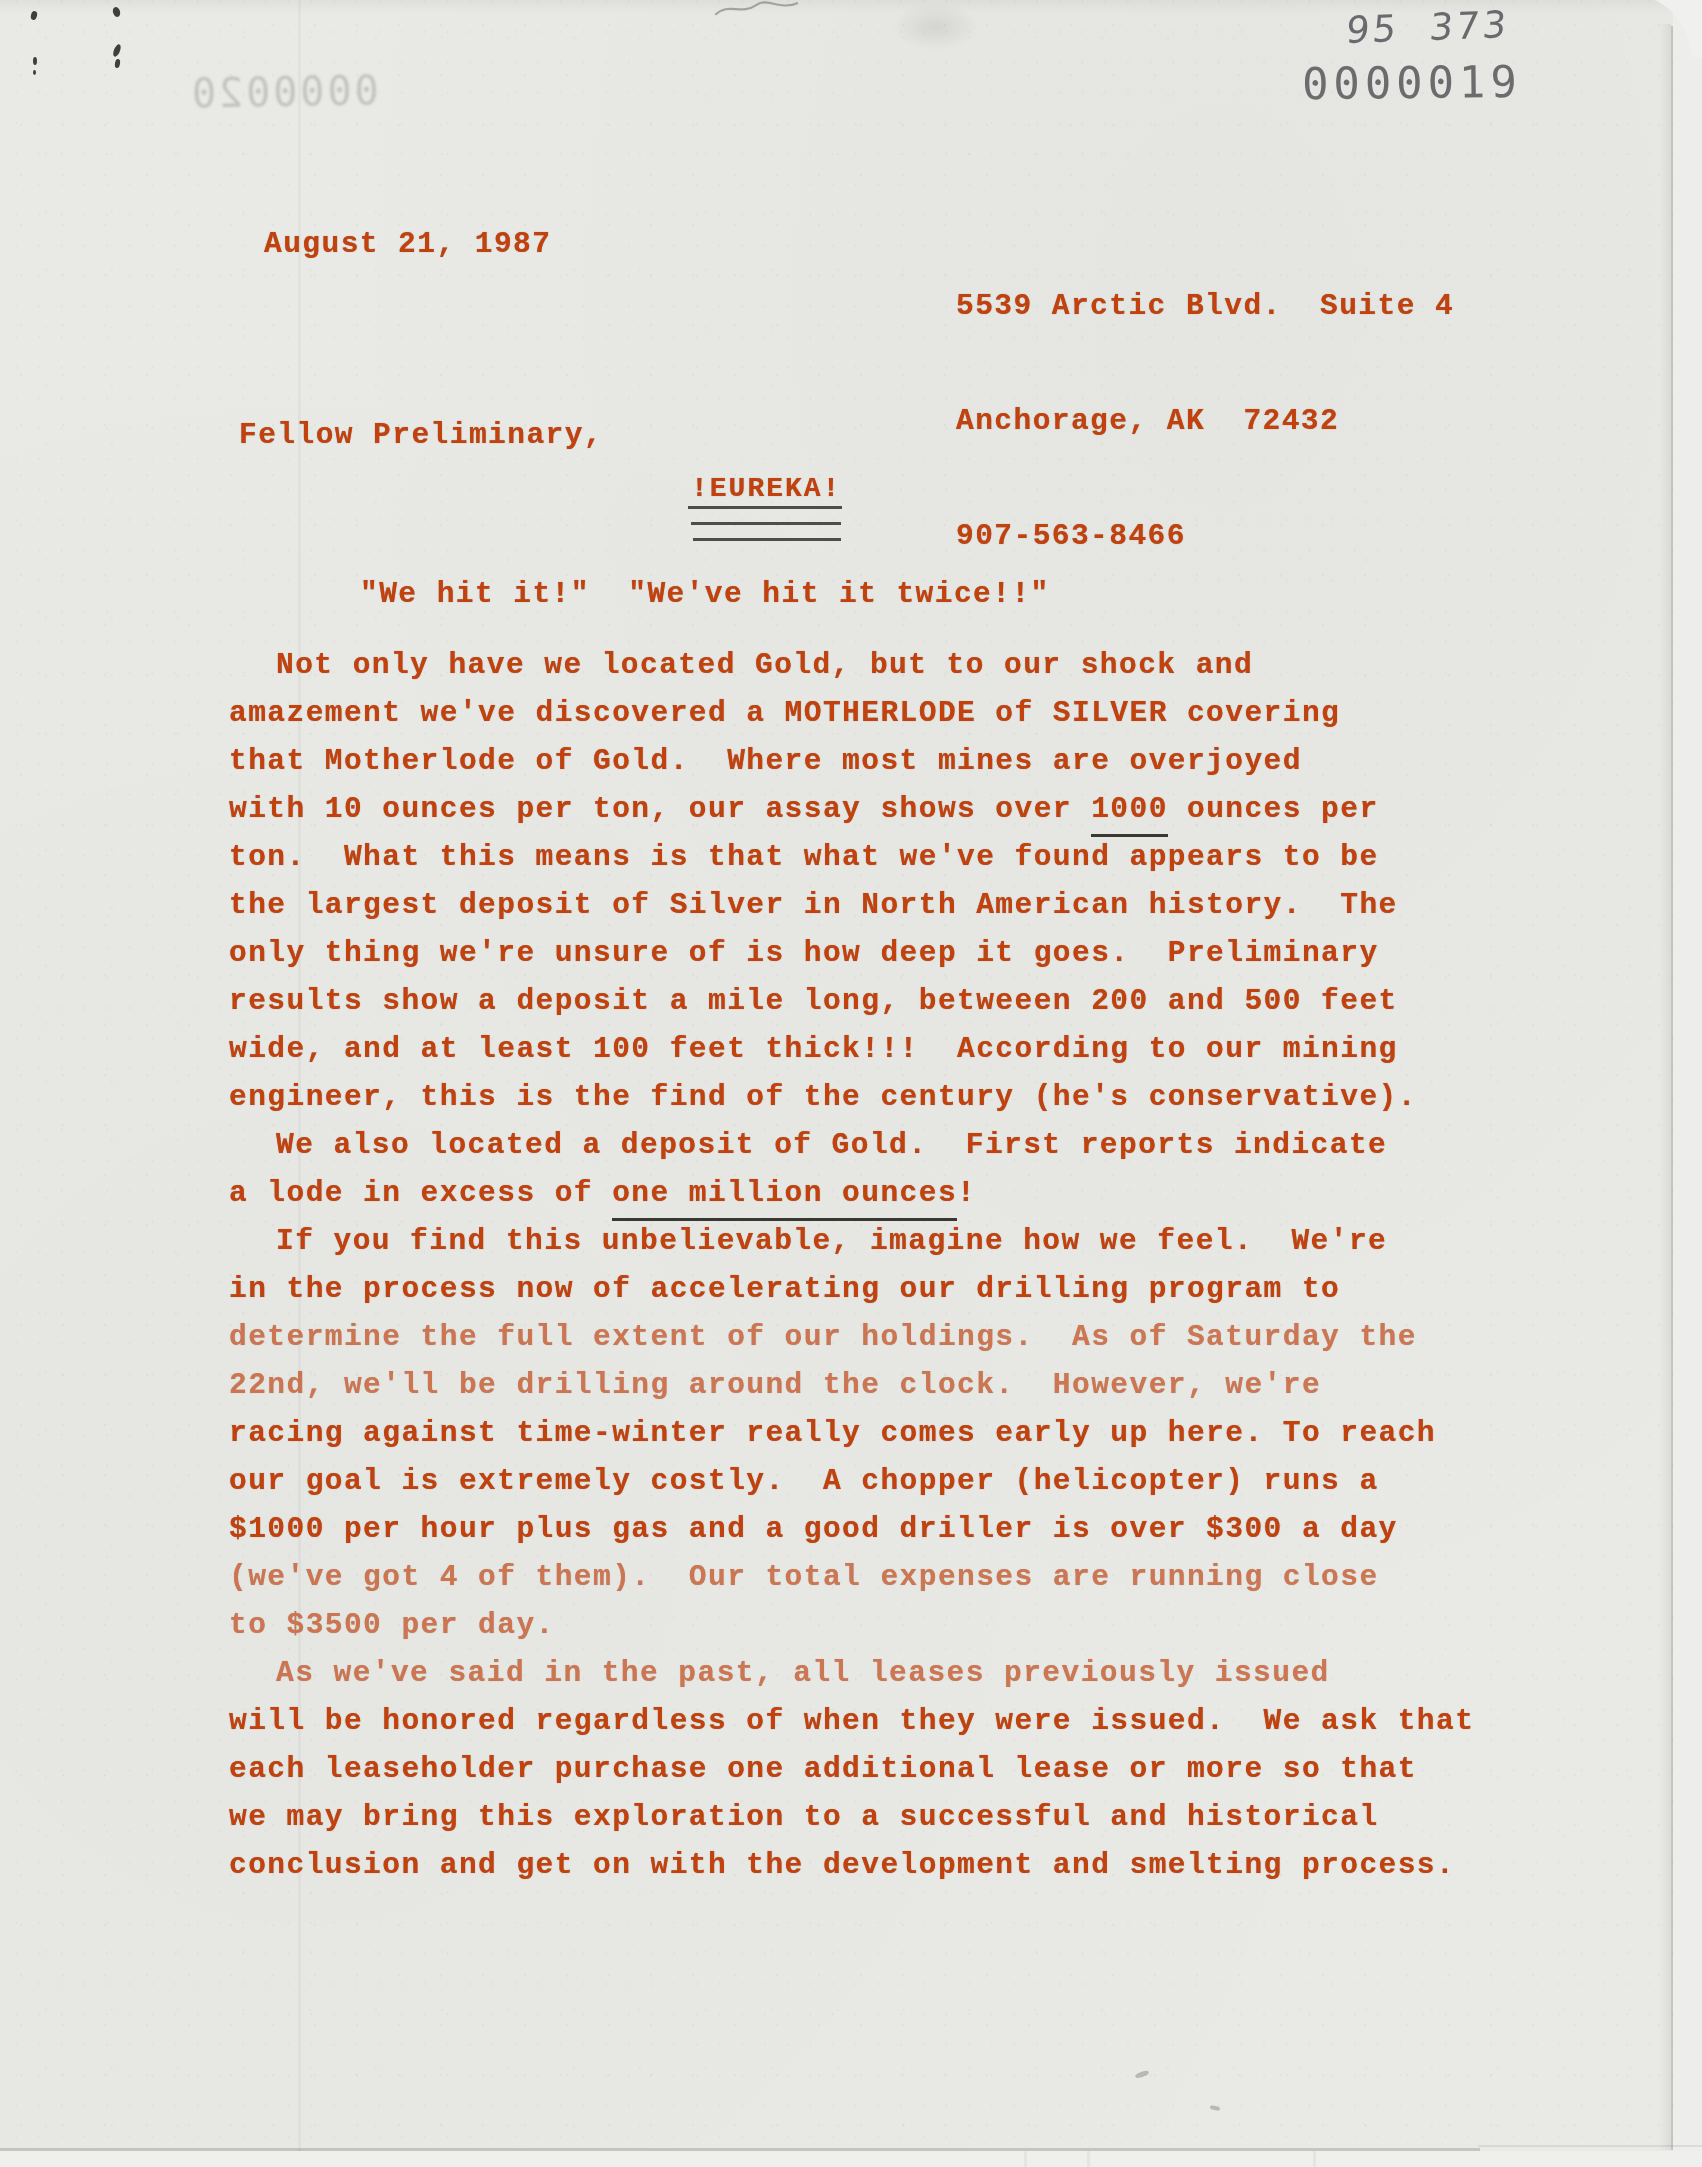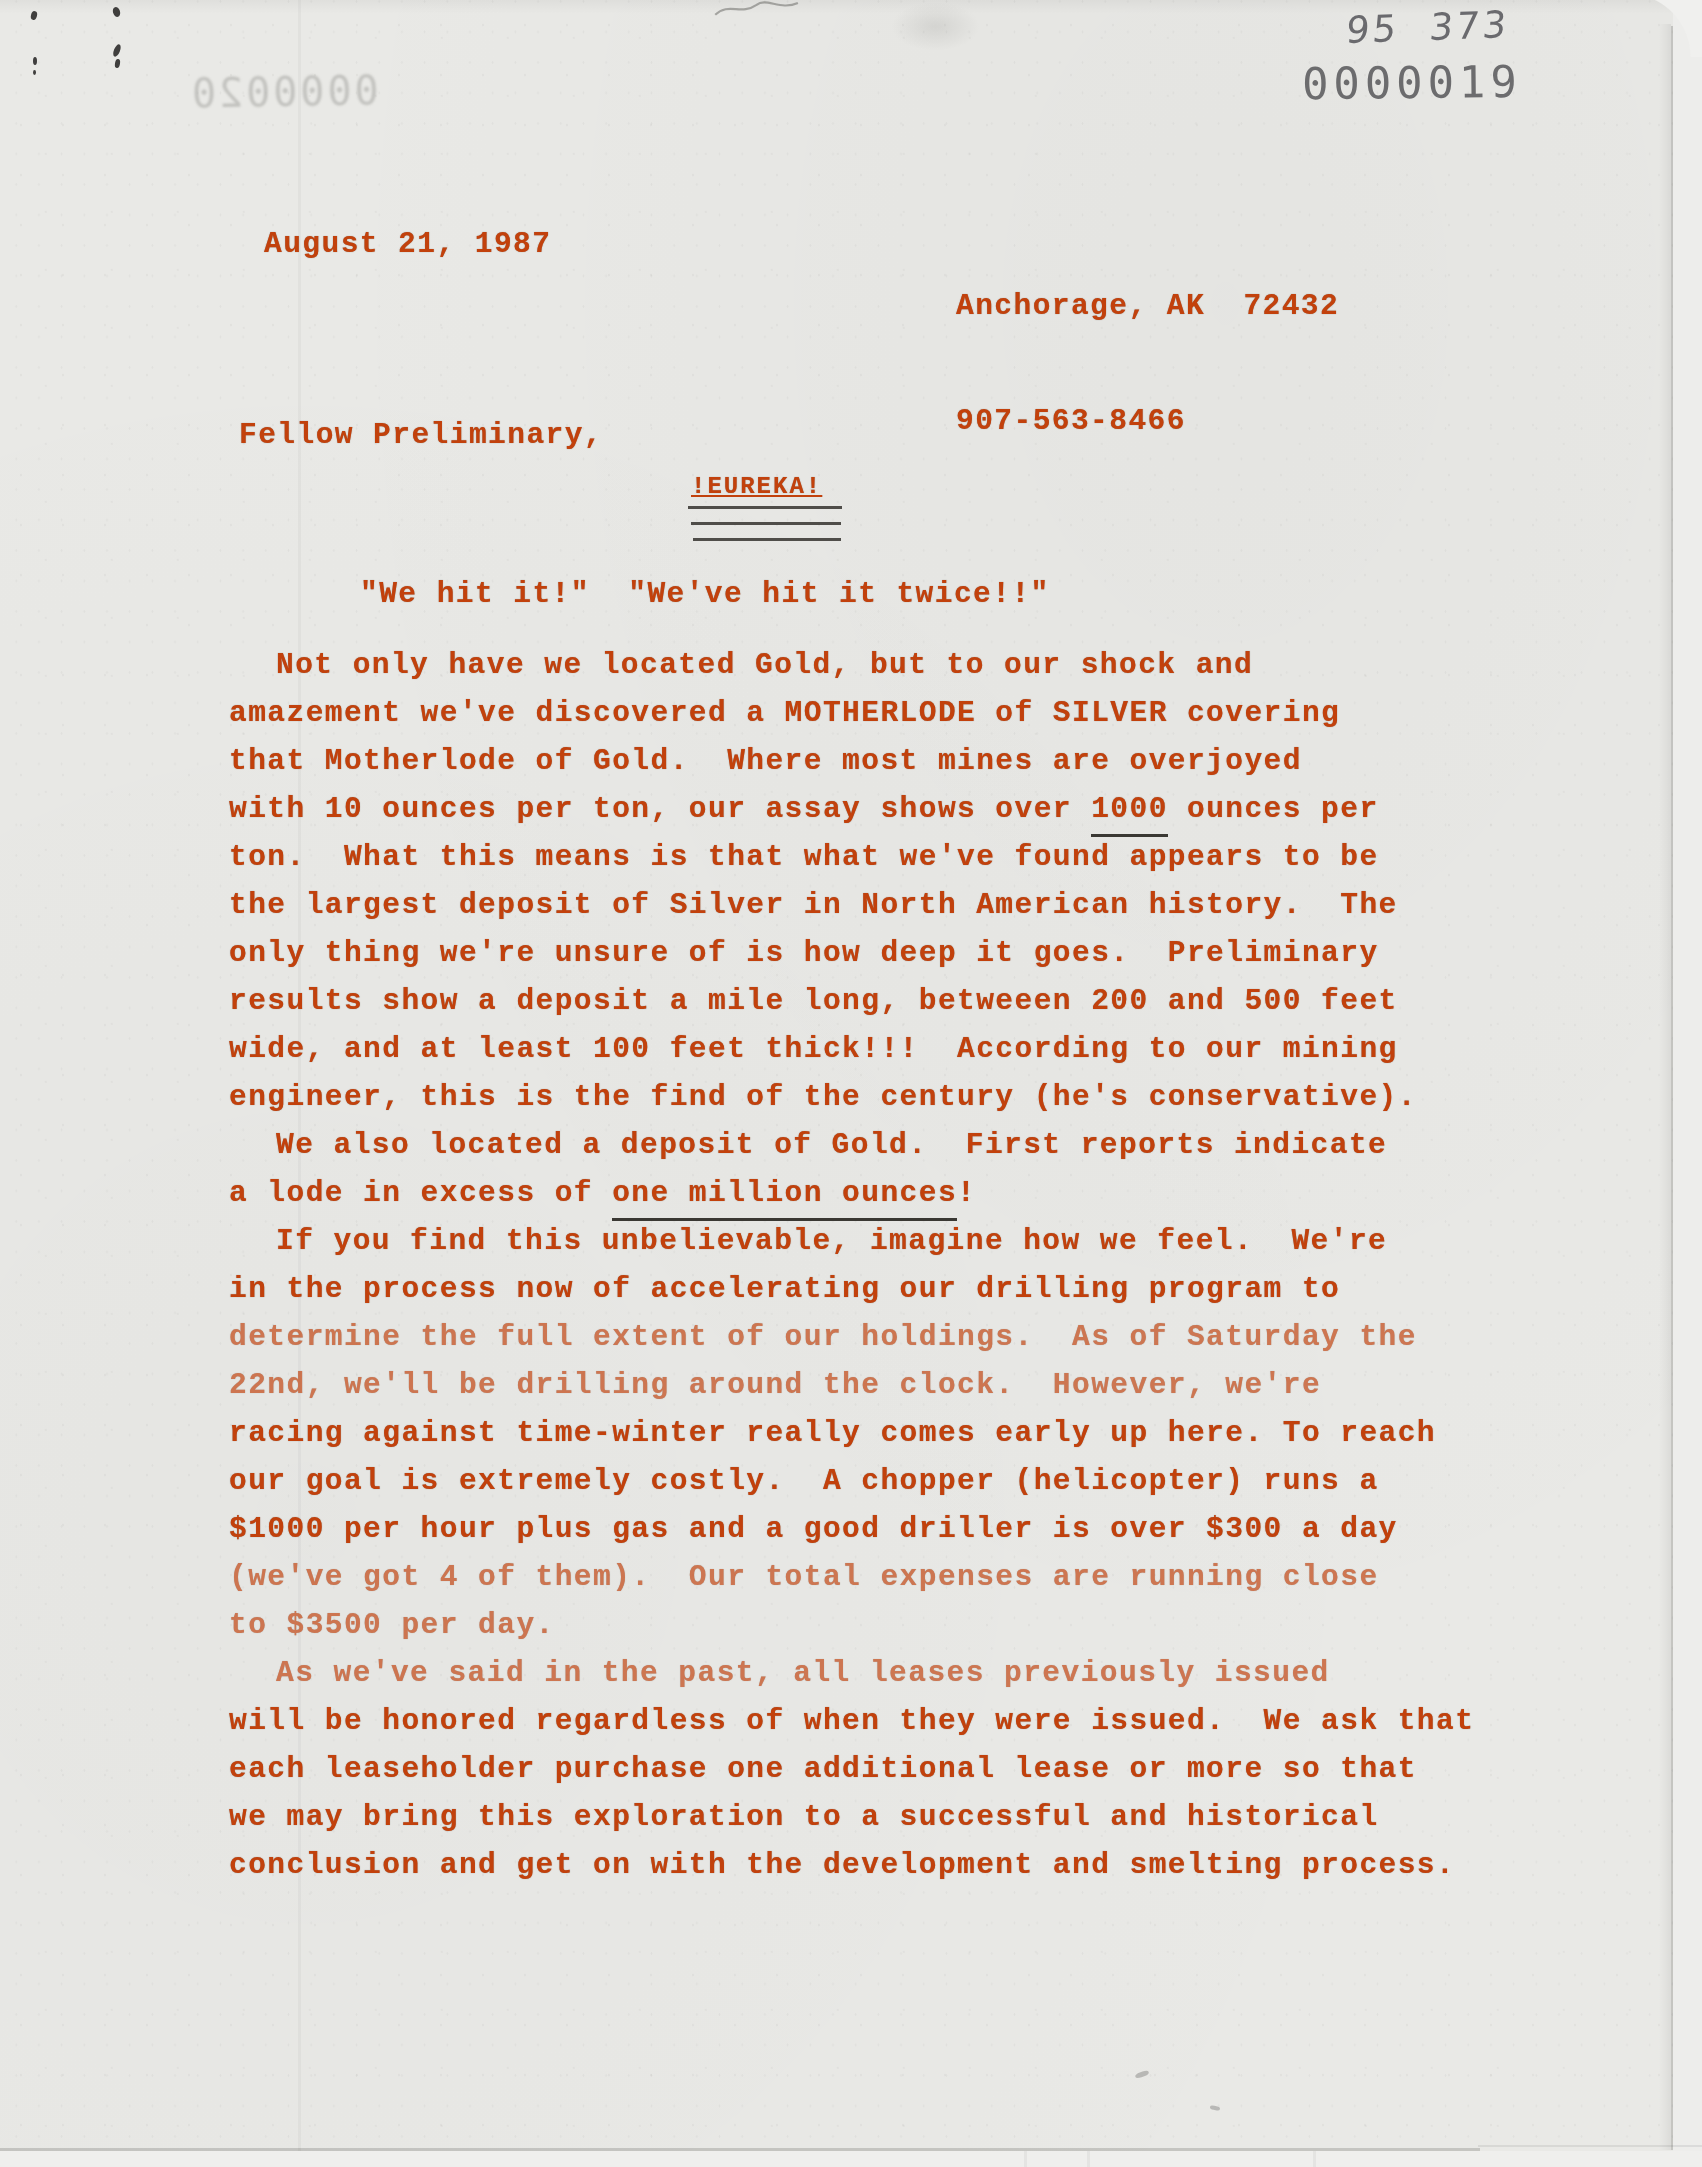--- a/index.html
+++ b/index.html
@@ -30,21 +30,21 @@
   .under-streak{position:absolute;top:2151px;width:3px;height:15.8px;background:rgba(60,60,58,0.06);}
   
   .speck{position:absolute;background:#222120;border-radius:50%;opacity:0.85;}
   .faint-mark{position:absolute;background:rgba(95,95,92,0.35);border-radius:40%;}
   .smudge{position:absolute;width:89px;height:49px;border-radius:50%;
     background:radial-gradient(ellipse, rgba(100,100,96,0.14), transparent 70%);}
   
   .tw{position:absolute;color:#c2410c;font-weight:bold;font-size:29.6px;
       letter-spacing:1.4px;white-space:pre;text-shadow:0 0 1px rgba(52,48,42,0.5);}
   .sender-line{line-height:47px;}
-  #headline{font-size:24px;letter-spacing:2px;text-decoration:underline;}
+  #headline{font-size:28px;letter-spacing:2px;}
   .rule{position:absolute;height:3px;background:#3a3833;opacity:0.88;}
   #letter-body .line{height:48px;line-height:48px;}
   #letter-body .indent{padding-left:47px;}
   #letter-body .faded{opacity:0.68;}
   .u{border-bottom:3px solid #3a3833;padding-bottom:8px;}
   
   #handwritten-number{position:absolute;left:1346px;top:5.9px;font-family:"DejaVu Sans",sans-serif;
       font-size:37px;color:#55555a;letter-spacing:3px;word-spacing:15.8px;opacity:0.85;
       transform:rotate(-2deg) skewX(-7deg);}
   #stamp-number{position:absolute;left:1302px;top:57px;font-family:"DejaVu Sans Mono",monospace;
@@ -84,20 +84,21 @@
   <div class="smudge" style="left:891px;top:2px"></div>
   <div class="faint-mark" style="left:1135px;top:2072px;width:13.8px;height:4.9px;transform:rotate(-20deg)"></div>
   <div class="faint-mark" style="left:1210px;top:2106px;width:9.9px;height:3.9px;transform:rotate(12deg)"></div>
 
   <div id="bleedthrough-number">0000020</div>
   <div id="handwritten-number">95 373</div>
   <div id="stamp-number">0000019</div>
 
   <div class="tw" style="left:264px;top:227px">August 21, 1987</div>
   <div class="tw" style="left:956px;top:215px">
+    <div class="sender-line">5539 Arctic Blvd.  Suite 4</div>
     <div class="sender-line">Anchorage, AK  72432</div>
     <div class="sender-line">907-563-8466</div>
   </div>
 
   <div class="tw" style="left:239px;top:418px">Fellow Preliminary,</div>
 
   <div class="tw" id="headline" style="left:691px;top:473px">!EUREKA!</div>
   <div class="rule" style="left:688px;top:506px;width:154px"></div>
   <div class="rule" style="left:691px;top:522px;width:150px"></div>
   <div class="rule" style="left:693px;top:538px;width:148px"></div>

